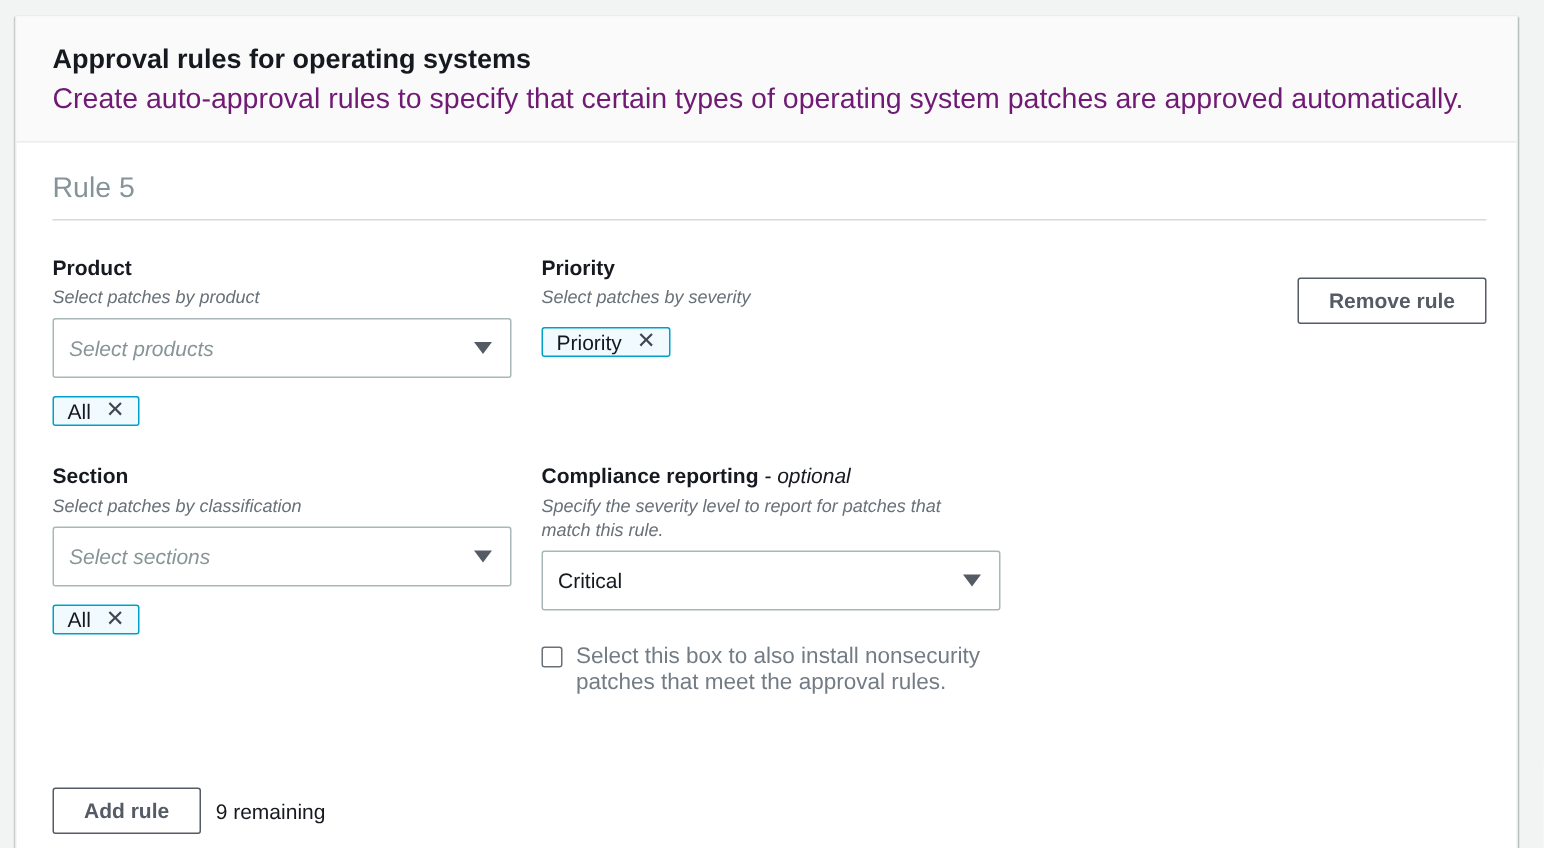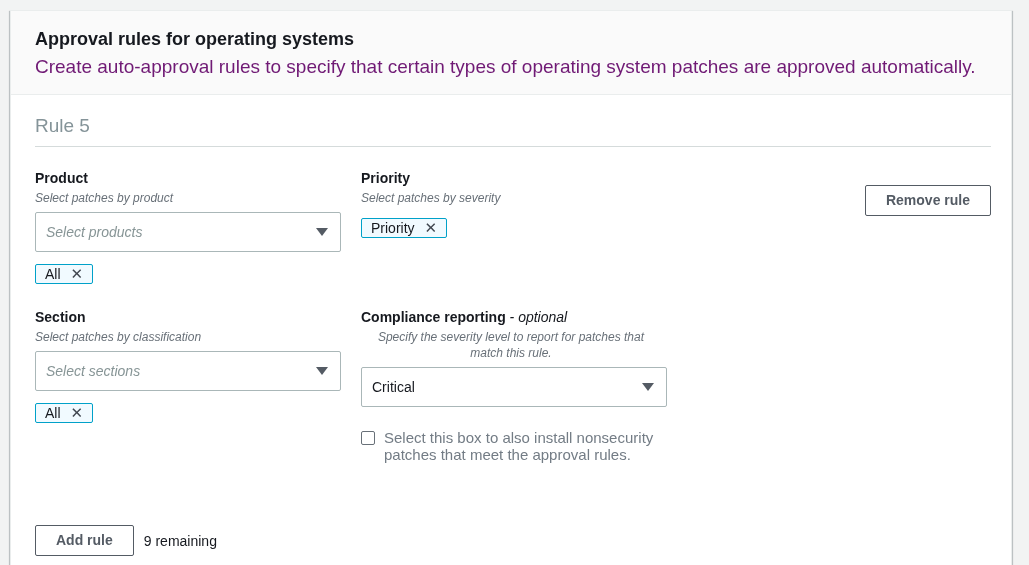--- a/index.html
+++ b/index.html
@@ -157,21 +157,21 @@
     margin-top: 2px;
     cursor: pointer;
   }
   .checkbox-text {
     margin-left: 9px;
     font-size: 15px;
     line-height: 17px;
     color: #737c85;
     max-width: 290px;
   }
-  .compliance-desc { max-width: 300px; text-align: center; }
+  .compliance-desc { max-width: 300px; }
   .footer-row {
     display: flex;
     align-items: center;
     margin-top: 62px;
   }
   .remaining {
     margin-left: 10px;
     font-size: 14px;
     color: #16191f;
   }

